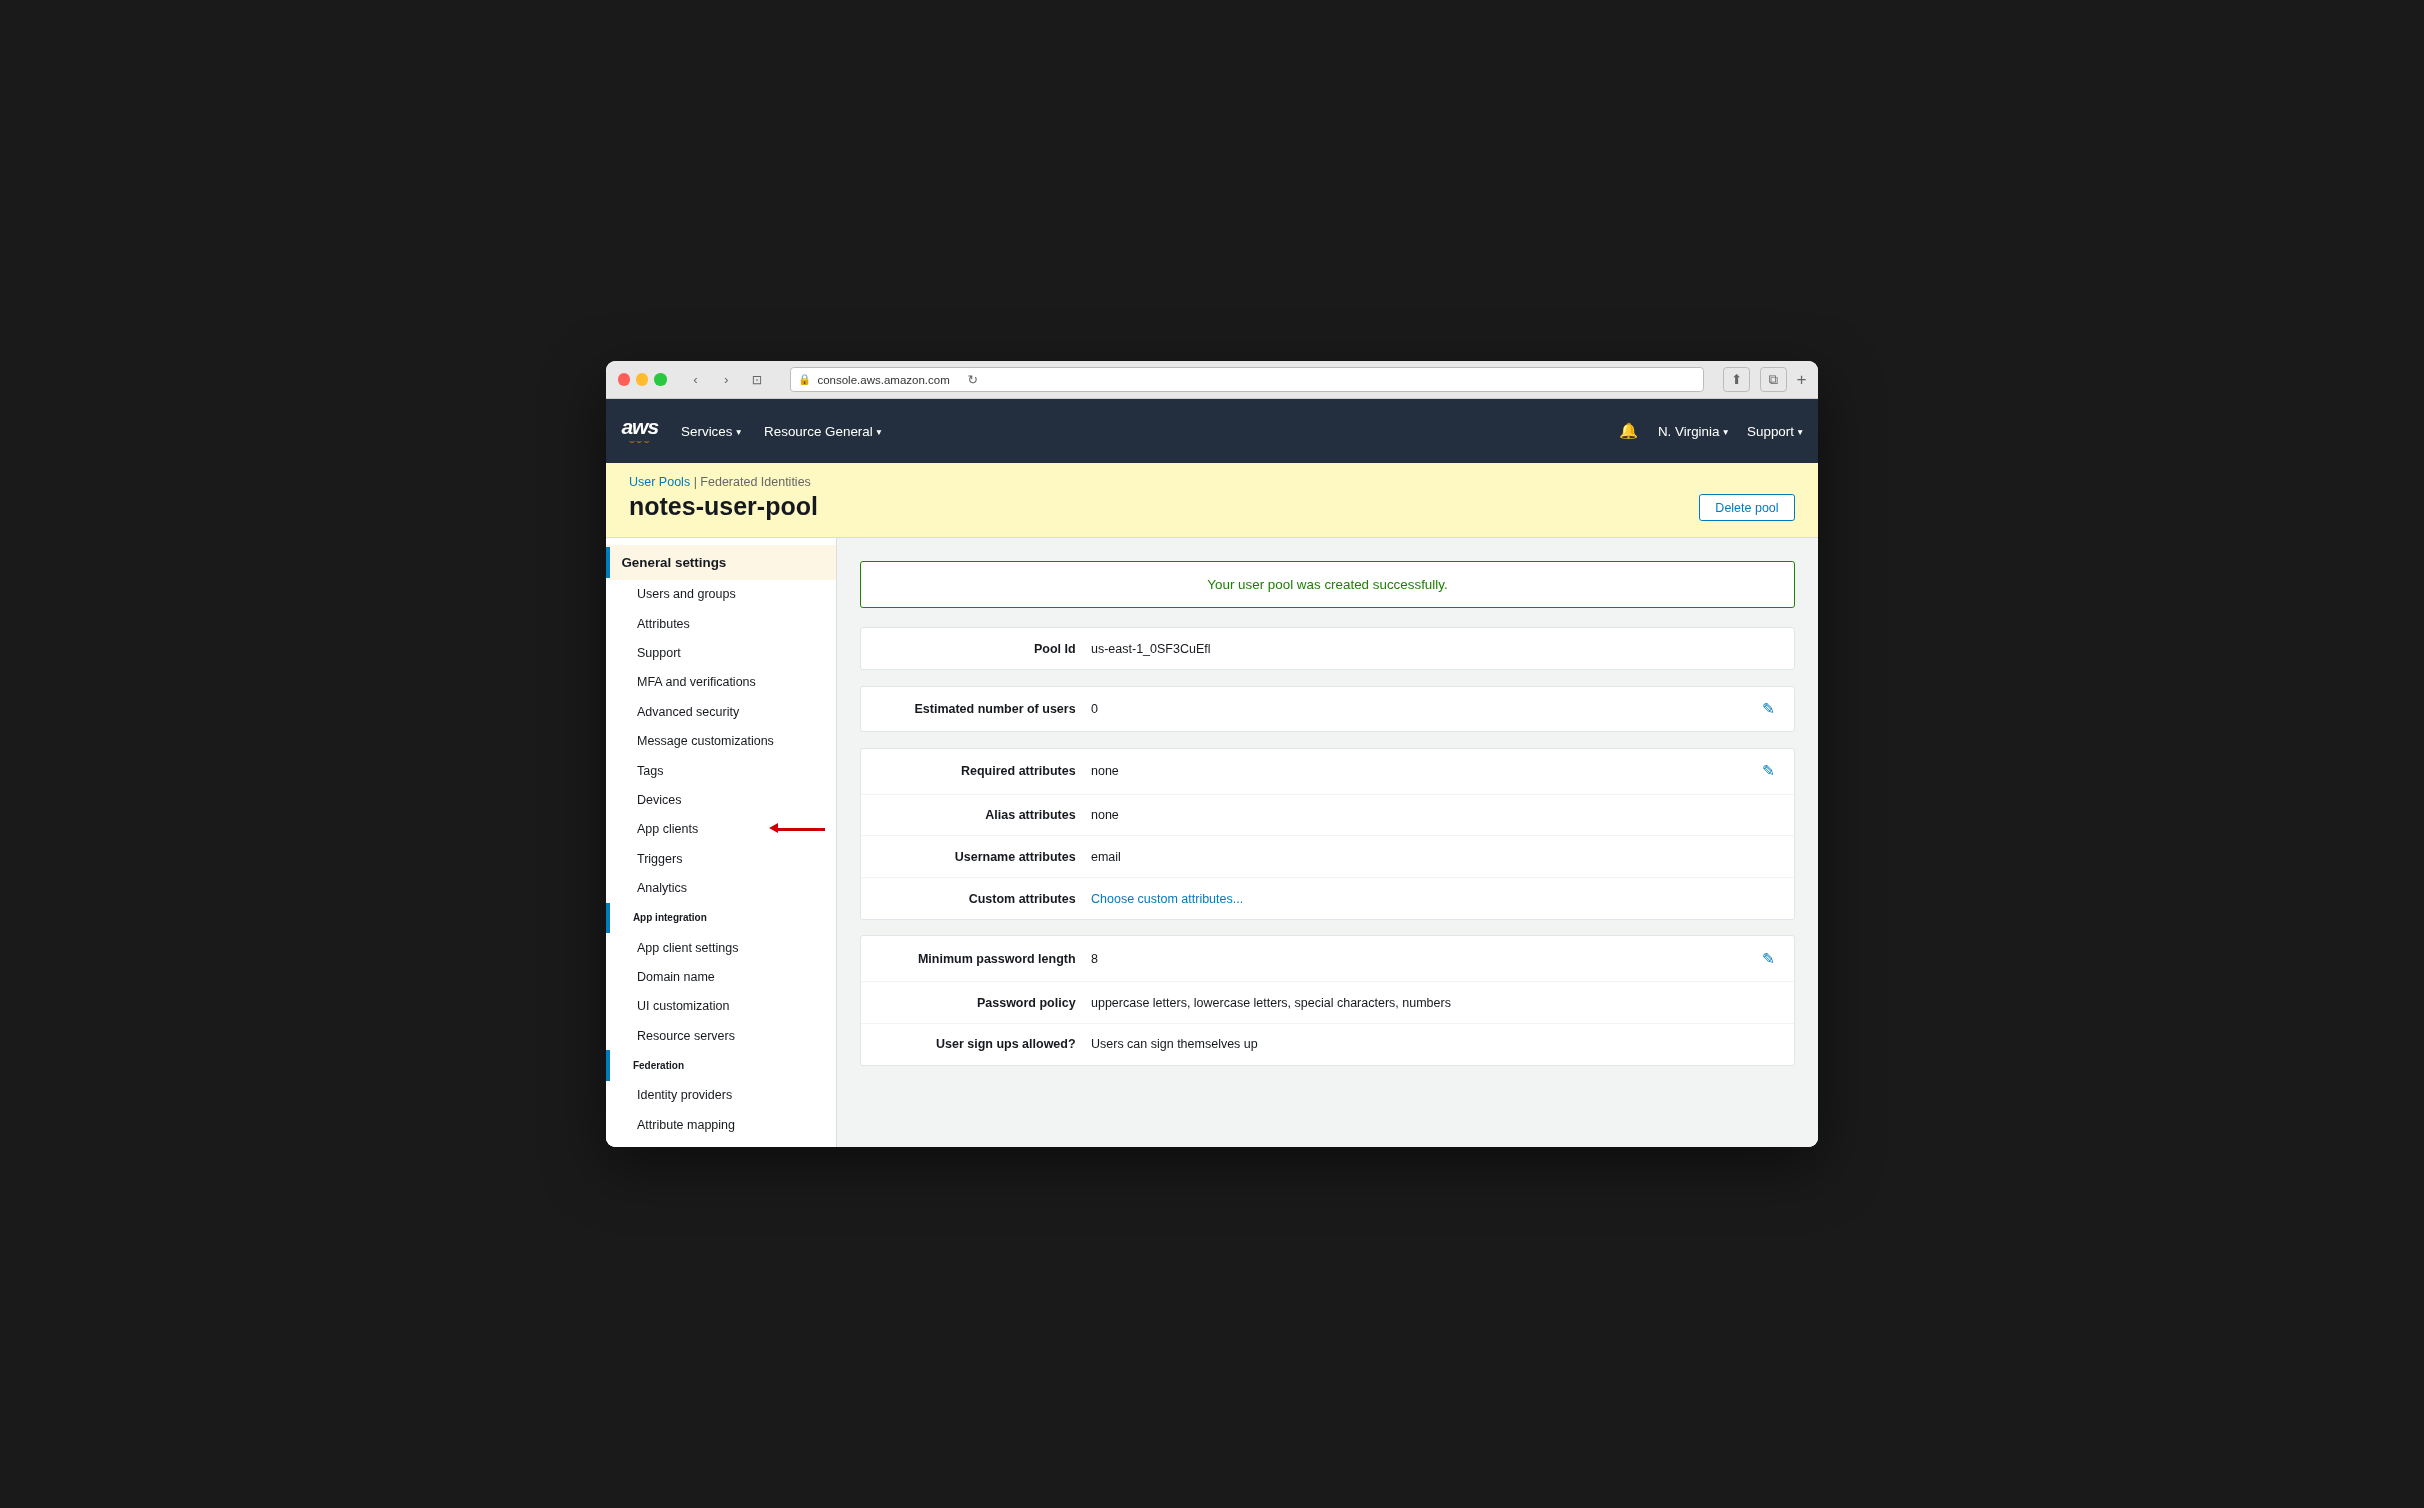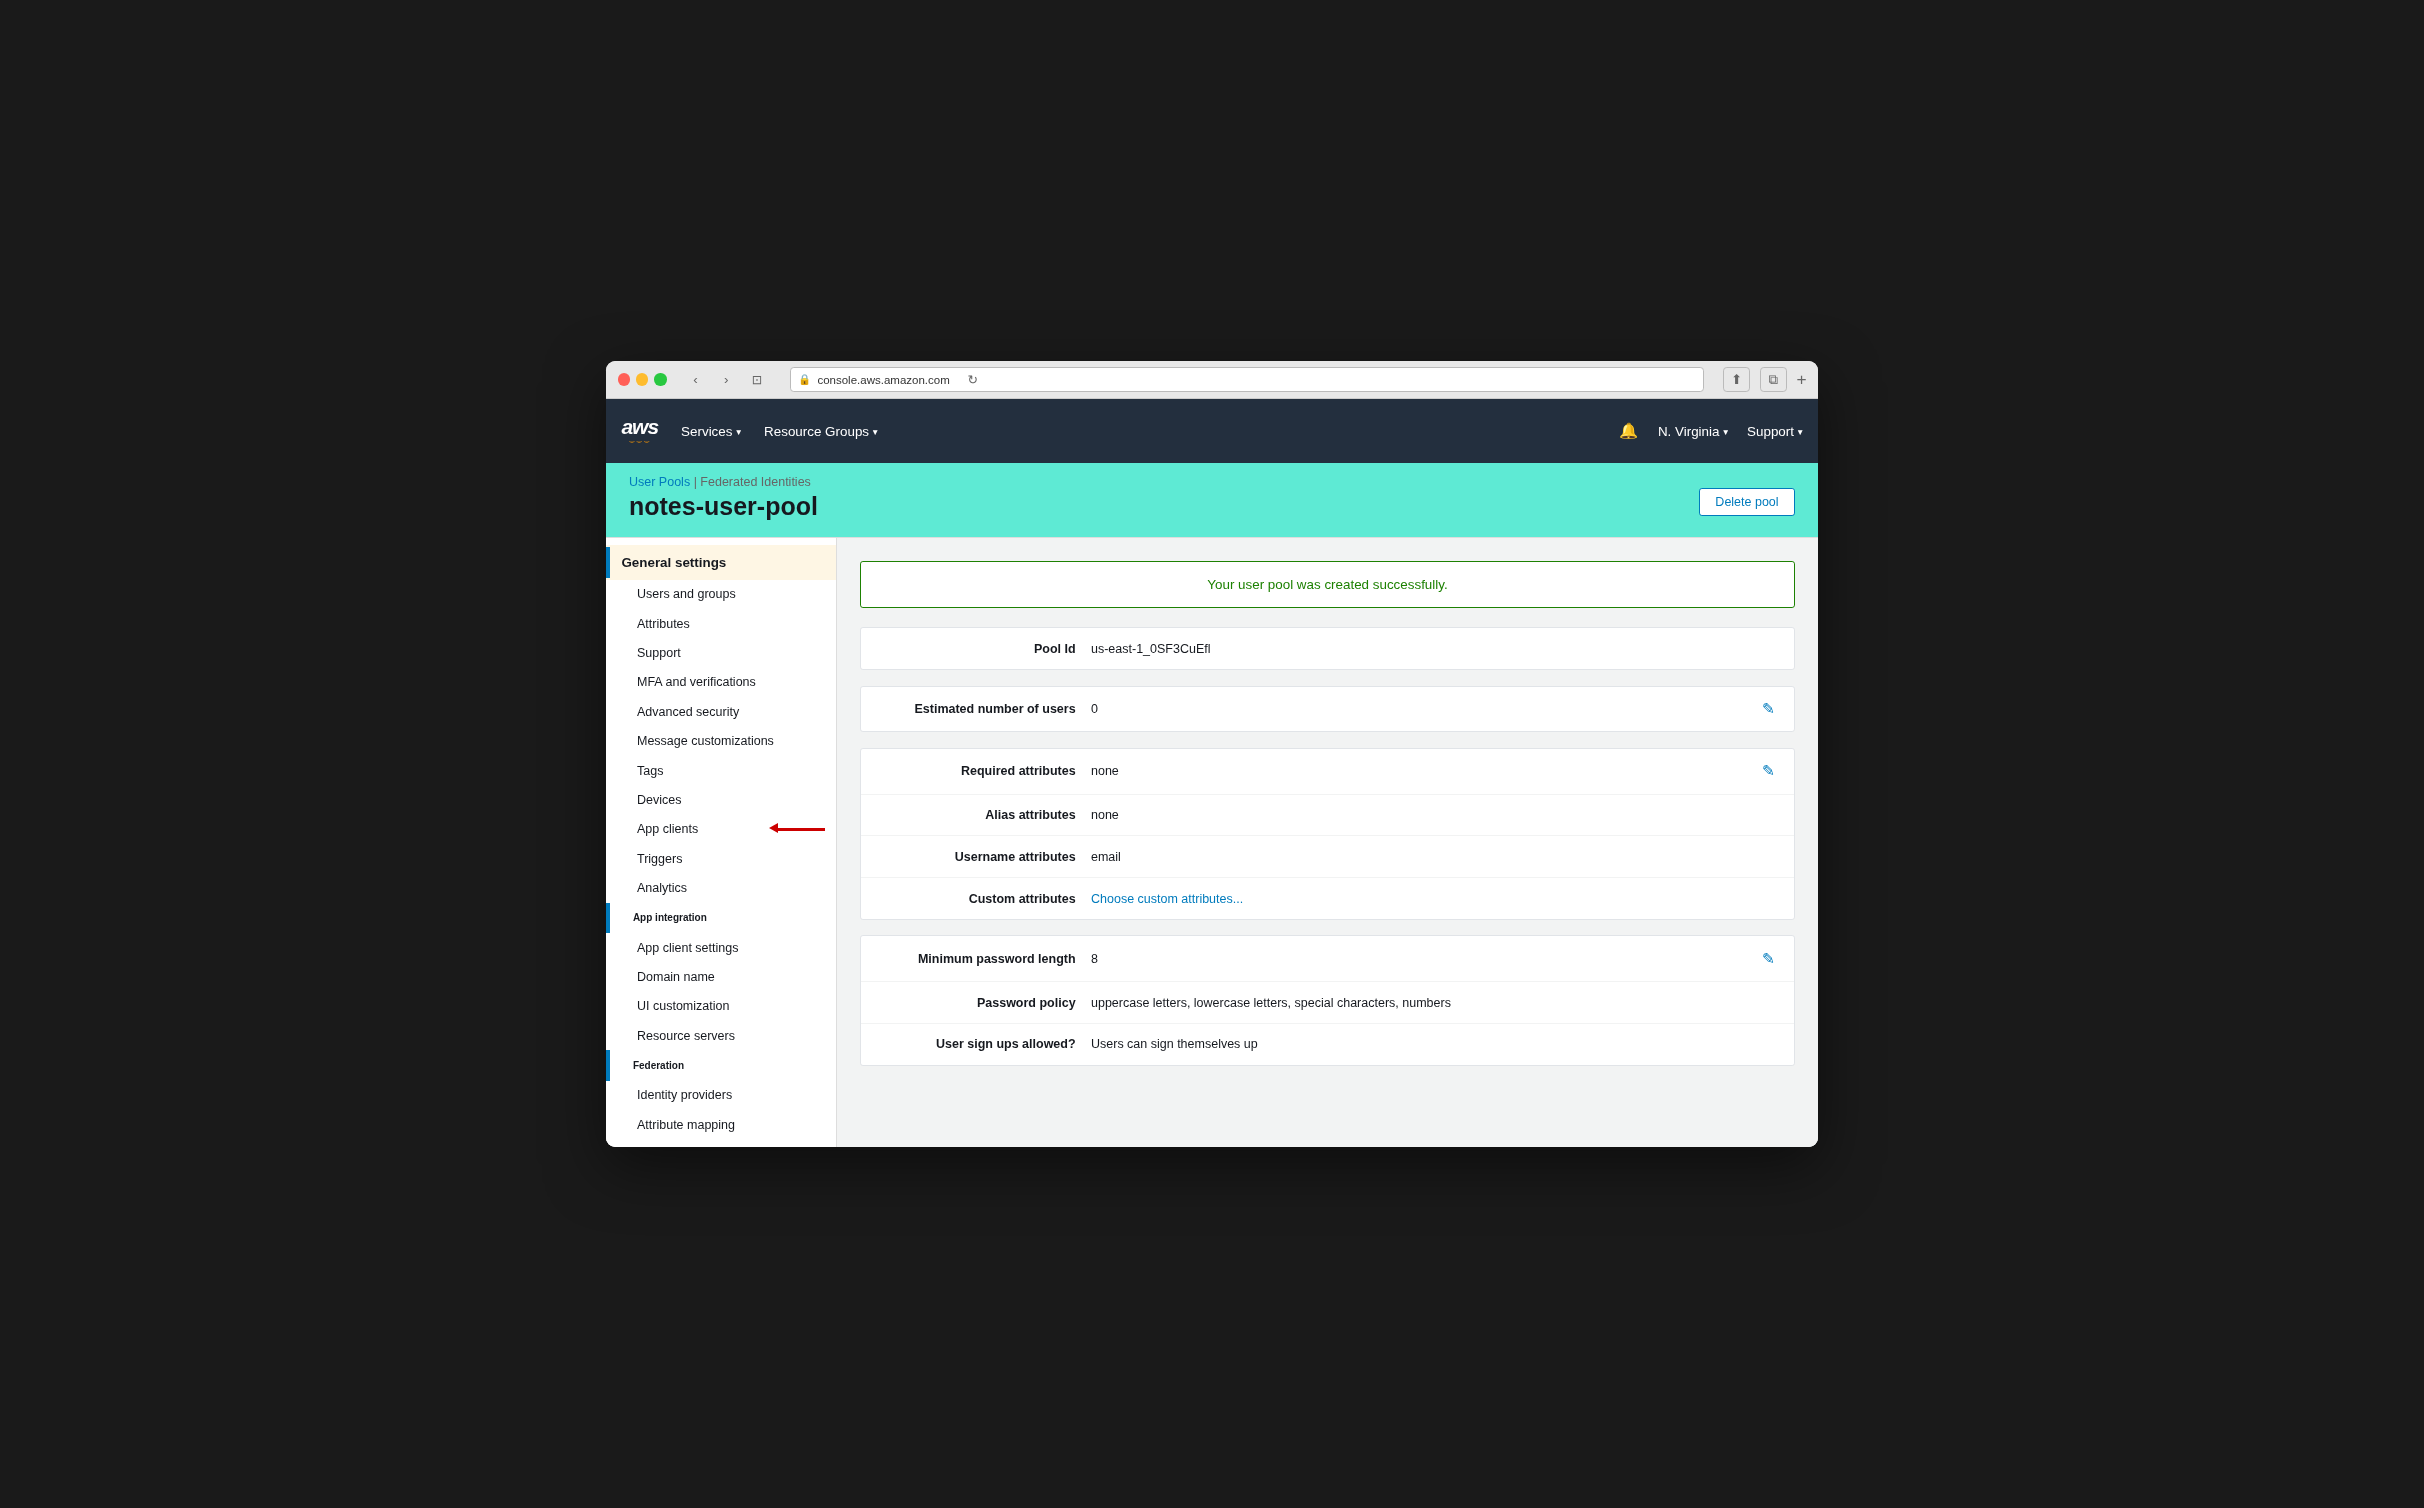--- a/index.html
+++ b/index.html
@@ -153,25 +153,25 @@
     .chevron-down { font-size: 9.6px; }
 
     
     .page-content {
       background: #f2f3f3;
       min-height: 576px;
     }
 
     
     .pool-header {
-      background: #5eead4;
+      background: #fef9c3;
       padding: 11.5px 23px 15.4px;
       border-bottom: 1px solid #ddd;
       display: flex;
-      align-items: center;
+      align-items: flex-end;
       justify-content: space-between;
     }
     .breadcrumb {
       font-size: 12.5px;
       color: #007bbd;
       margin-bottom: 3.8px;
     }
     .breadcrumb a { color: #007bbd; text-decoration: none; cursor: pointer; }
     .breadcrumb span { color: #666; }
     .pool-title {
@@ -349,21 +349,21 @@
   <div class="aws-topnav">
     <div class="aws-logo-container">
       <span class="aws-logo-text">aws</span>
       <span style="color:#ff9900;font-size:9.6px;letter-spacing:1px;margin-top:-3.8px;">⌣⌣⌣</span>
     </div>
     <div class="topnav-item">
       <span>Services</span>
       <span class="chevron-down">▾</span>
     </div>
     <div class="topnav-item">
-      <span>Resource Groups</span>
+      <span>Resource General</span>
       <span class="chevron-down">▾</span>
     </div>
     <div class="topnav-right">
       <span class="topnav-bell">🔔</span>
       <div class="topnav-item">
         <span>N. Virginia</span>
         <span class="chevron-down">▾</span>
       </div>
       <div class="topnav-item">
         <span>Support</span>

